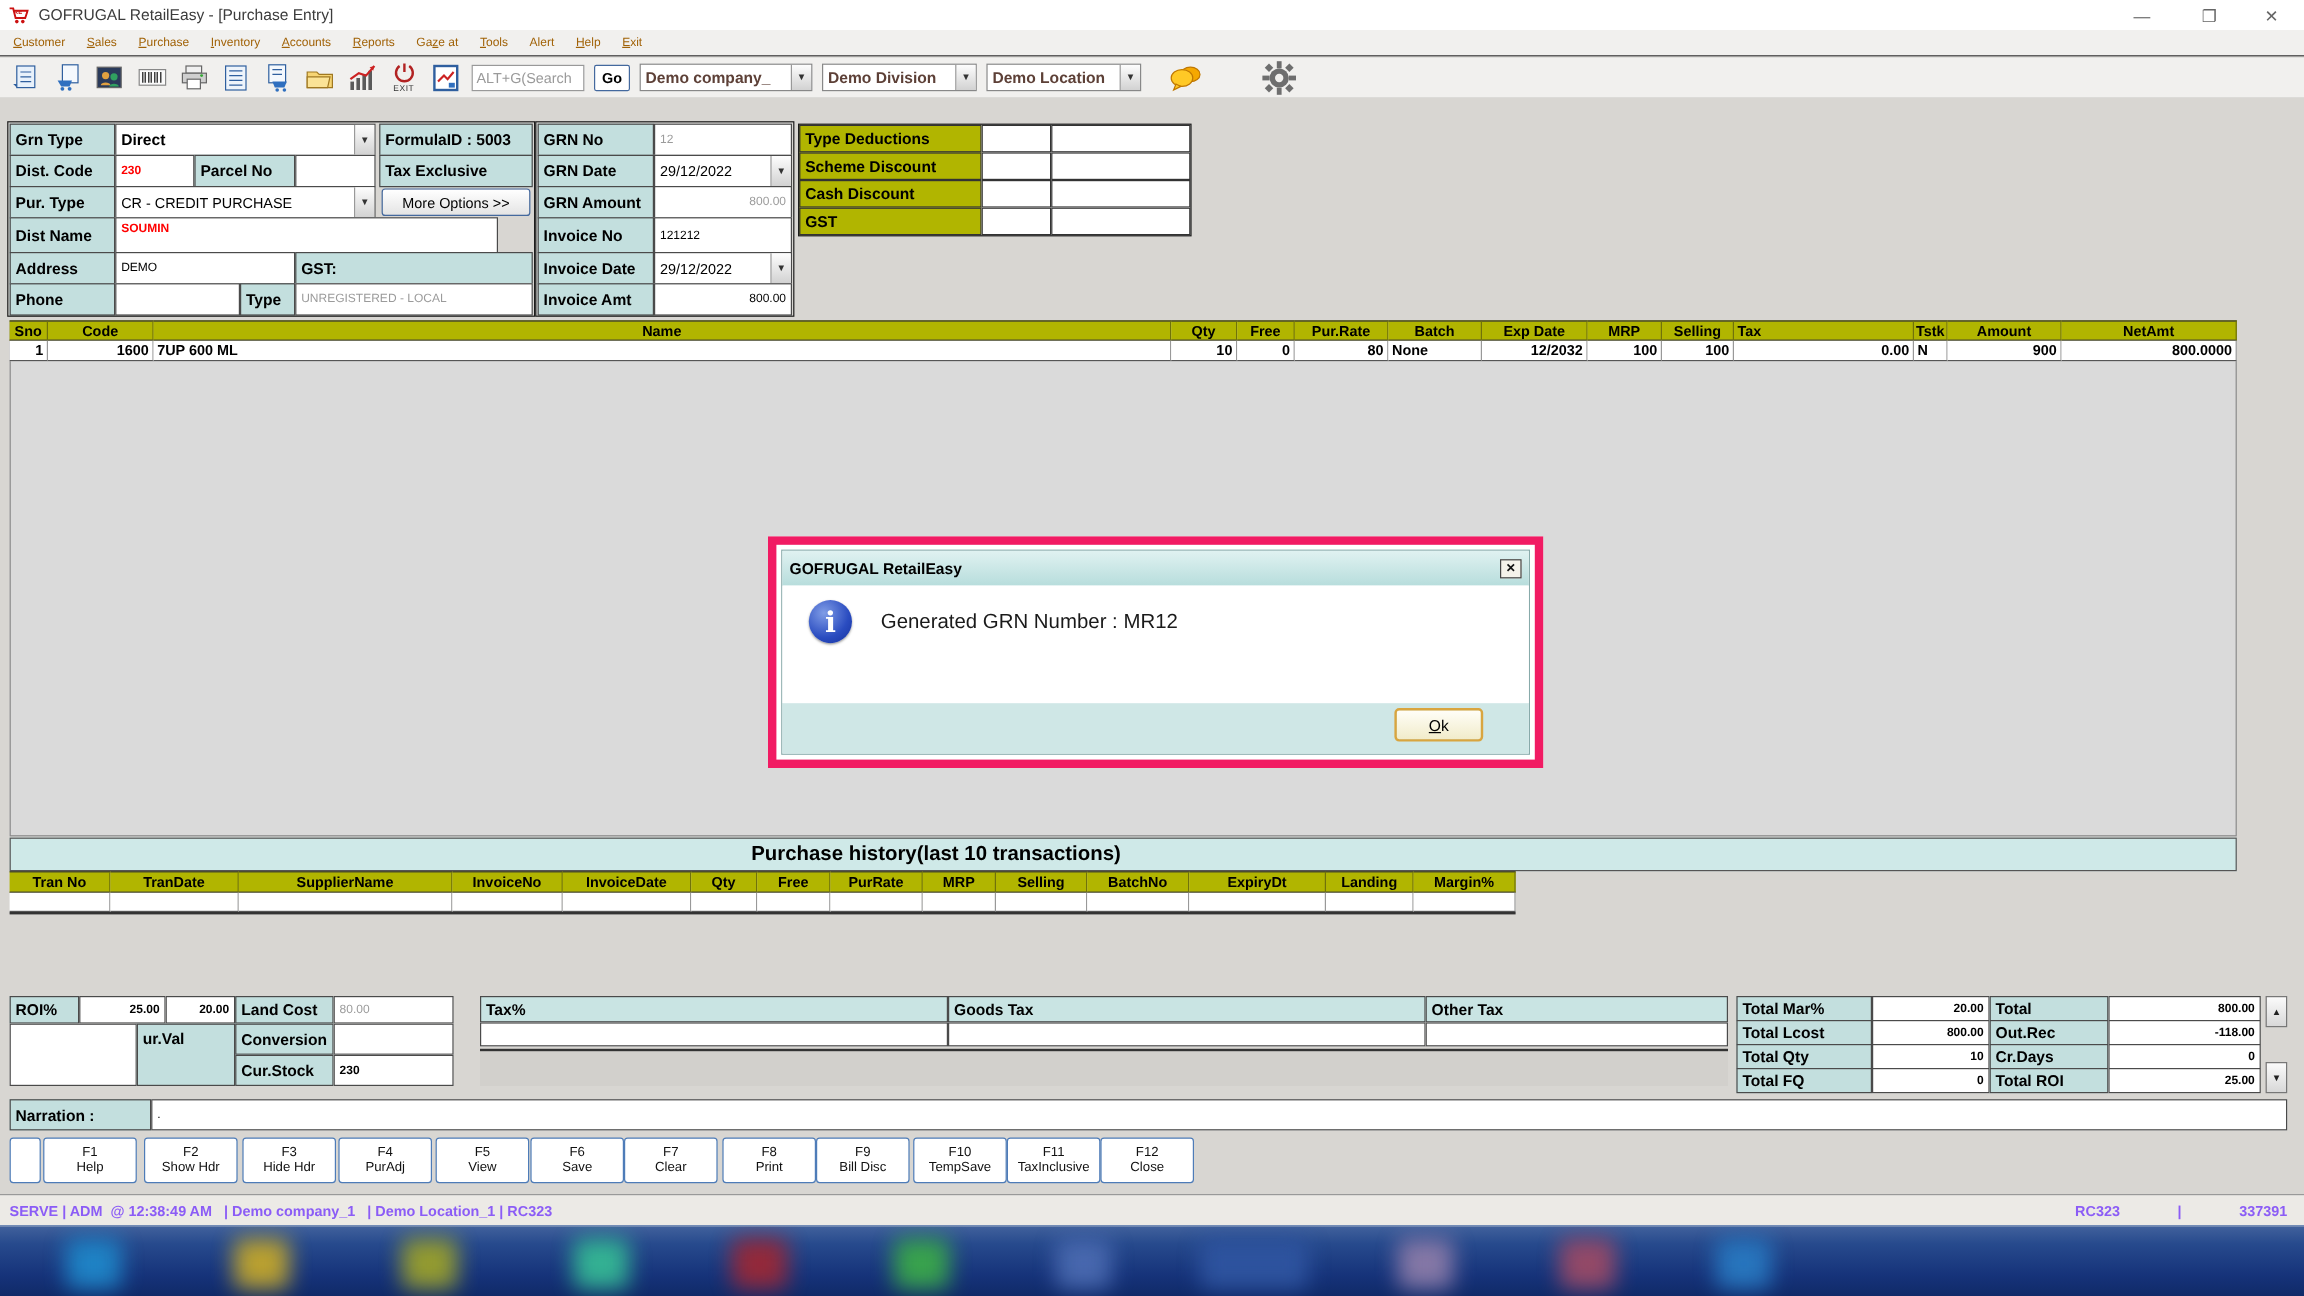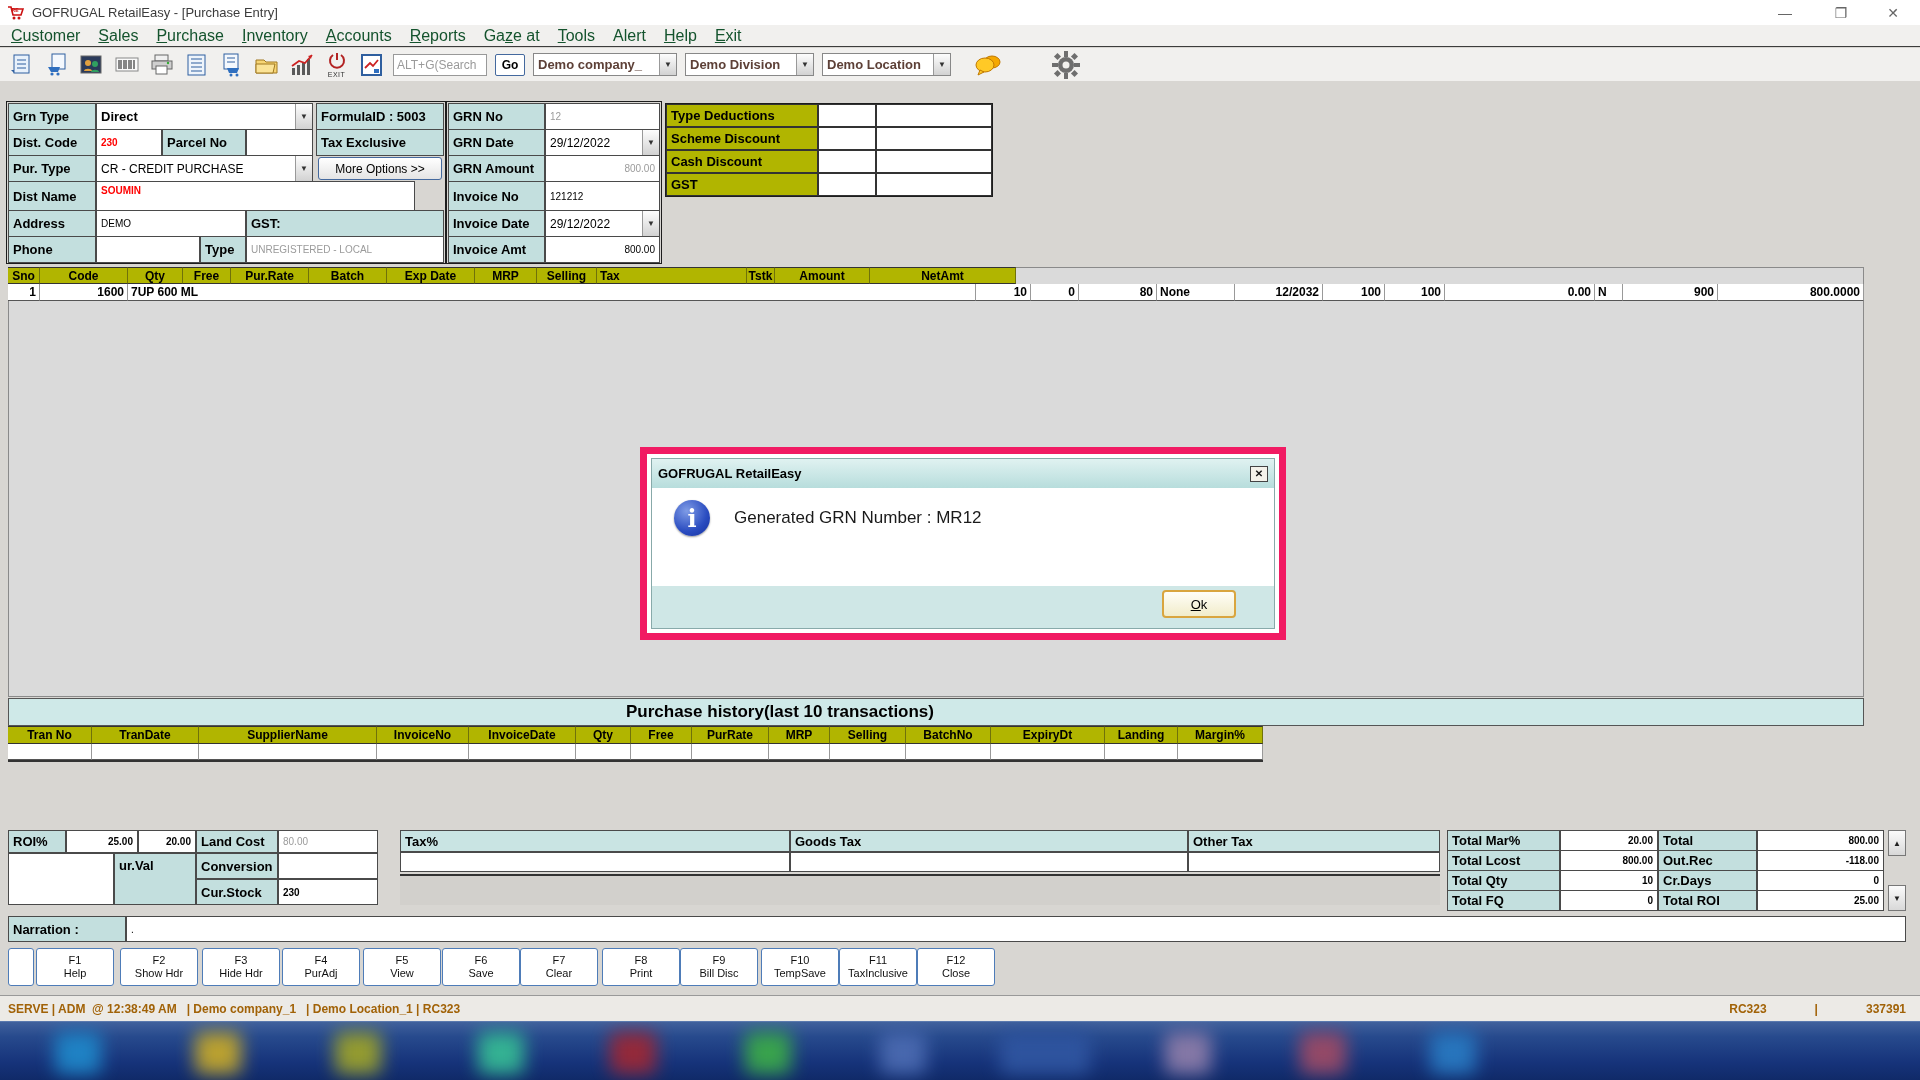--- a/index.html
+++ b/index.html
@@ -5,21 +5,21 @@
 *{margin:0;padding:0;box-sizing:border-box;font-family:"Liberation Sans",sans-serif}
 html,body{width:1920px;height:1080px;overflow:hidden}
 #app{position:relative;width:1920px;height:1080px;background:#d8d6d2;overflow:hidden}
 .abs{position:absolute}
 
 .titlebar{left:0;top:0;width:1920px;height:25px;background:#ffffff;display:flex;align-items:center}
 .title-text{font-size:13px;color:#3c3c3c;margin-left:8px}
 .winctl{position:absolute;top:0;height:25px;width:46px;display:flex;align-items:center;justify-content:center;color:#666;font-size:14px}
 
 .menubar{left:0;top:25px;width:1920px;height:22px;background:#f1f0ee;border-bottom:1px solid #3c3c3c;display:flex;align-items:center;padding-left:2px}
-.menu-item{font-size:16px;color:#14532d;padding:3px 9px;white-space:pre}
+.menu-item{font-size:10px;color:#a16207;padding:3px 9px;white-space:pre}
 .u{text-decoration:underline}
 
 .toolbar{left:0;top:48px;width:1920px;height:33px;background:#f1f0ee;display:flex;align-items:center;gap:8px;padding-left:8px}
 .ticon{width:27px;height:30px;display:flex;flex-direction:column;align-items:center;justify-content:center}
 .search{width:94px;height:22px;border:1px solid #999;background:#fff;color:#9a9a9a;font-size:12px;display:flex;align-items:center;padding:0 3px;overflow:hidden;white-space:nowrap}
 .gobtn{width:30px;height:22px;border:1px solid #44699e;background:#fff;font-weight:bold;font-size:12px;display:flex;align-items:center;justify-content:center;border-radius:2px}
 .select{height:23px;border:1px solid #888;background:#fff;display:flex;align-items:center;font-weight:bold;font-size:13px;color:#5d4037;padding-left:4px;justify-content:space-between;overflow:hidden;white-space:nowrap}
 .arr{width:17px;align-self:stretch;background:linear-gradient(#fdfdfd,#d2d2d2);border-left:1px solid #999;display:flex;align-items:center;justify-content:center;font-size:8px;color:#333;flex:none}
 
 .lbl{position:absolute;background:#c3dfde;border:1px solid #4a4a4a;font-weight:bold;font-size:13px;display:flex;align-items:center;padding:0 4px;color:#000;overflow:hidden;white-space:nowrap}
@@ -49,21 +49,21 @@
 .dlg-body{flex:1;background:#fff;position:relative}
 .info-icon{position:absolute;left:22px;top:12px;width:36px;height:36px;border-radius:50%;background:radial-gradient(circle at 35% 30%,#7f9ce6,#2a4cc0 60%,#16309c);color:#fff;display:flex;align-items:center;justify-content:center;font-family:"DejaVu Serif",serif;font-weight:bold;font-size:24px;box-shadow:0 1px 2px rgba(0,0,0,.4)}
 .dlg-msg{position:absolute;left:82px;top:20px;font-size:17px;color:#1a1a1a}
 .dlg-footer{height:42px;background:#cfe7e6;position:relative}
 .okbtn{position:absolute;right:38px;top:4px;width:74px;height:28px;background:linear-gradient(#fffef8,#f1ecca);border:2px solid #d9a53f;border-radius:4px;font-size:13px;display:flex;align-items:center;justify-content:center}
 
 .sb{position:absolute;width:18px;height:26px;background:linear-gradient(#fbfbfb,#d8d8d8);border:1px solid #777;display:flex;align-items:center;justify-content:center;font-size:8px;color:#222}
 
 .fkey{position:absolute;top:948px;width:78px;height:38px;background:#fff;border:1px solid #4e7cb8;border-radius:3px;display:flex;flex-direction:column;align-items:center;justify-content:center;font-size:11px;line-height:13px;color:#111}
 
-.statusbar{position:absolute;left:0;top:995px;width:1920px;height:26px;background:#eceae6;border-top:1px solid #999;display:flex;align-items:center;font-size:12px;font-weight:bold;color:#a16207}
+.statusbar{position:absolute;left:0;top:995px;width:1920px;height:26px;background:#eceae6;border-top:1px solid #999;display:flex;align-items:center;font-size:12px;font-weight:bold;color:#8b5cf6}
 .statusleft{margin-left:8px;white-space:pre}
 .statusright{position:absolute;right:14px;display:flex;gap:48px;white-space:pre}
 
 .taskbar{position:absolute;left:0;top:1021px;width:1920px;height:59px;background:linear-gradient(180deg,#41619c 0%,#274a8d 25%,#16337a 70%,#102a68 100%);border-top:1px solid #5a79ae;overflow:hidden}
 .blob{position:absolute;top:10px;width:46px;height:42px;filter:blur(9px);opacity:.95;border-radius:6px}
 svg{display:block}
 </style>
 </head>
 <body>
 
@@ -303,20 +303,21 @@
   <div class="ocell" style="left:876px;top:150px;width:116px;height:23px"></div>
   <div class="olab" style="left:666px;top:173px;width:152px;height:23px">GST</div>
   <div class="ocell" style="left:818px;top:173px;width:58px;height:23px"></div>
   <div class="ocell" style="left:876px;top:173px;width:116px;height:23px"></div>
   <div class="grp" style="left:665px;top:103px;width:328px;height:94px"></div>
 
   <div class="gridarea"></div>
   <div class="ithead" style="left:8px;top:267px">
     <div class="hc" style="width:32px">Sno</div>
     <div class="hc" style="width:88px">Code</div>
+    <div class="hc" style="width:848px">Name</div>
     <div class="hc" style="width:55px">Qty</div>
     <div class="hc" style="width:48px">Free</div>
     <div class="hc" style="width:78px">Pur.Rate</div>
     <div class="hc" style="width:78px">Batch</div>
     <div class="hc" style="width:88px">Exp Date</div>
     <div class="hc" style="width:62px">MRP</div>
     <div class="hc" style="width:60px">Selling</div>
     <div class="hc" style="width:150px;justify-content:flex-start;padding-left:3px">Tax</div>
     <div class="hc" style="width:28px">Tstk</div>
     <div class="hc" style="width:95px">Amount</div>

